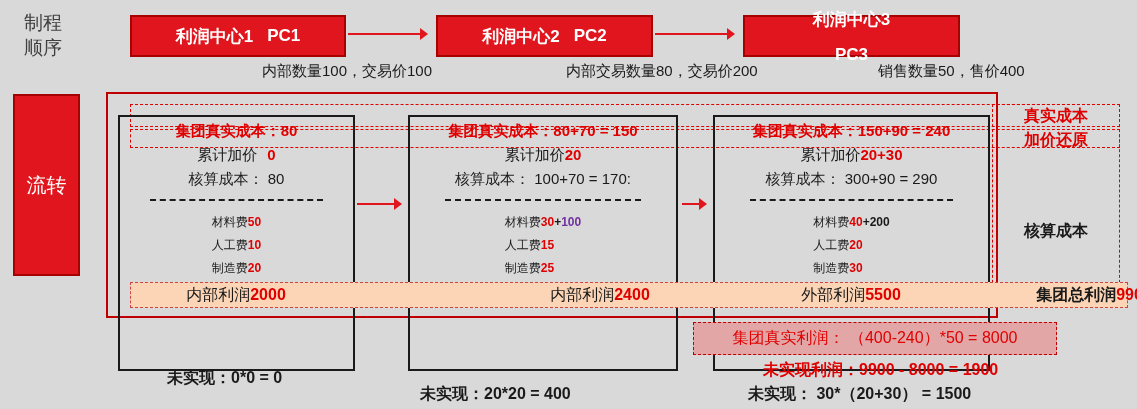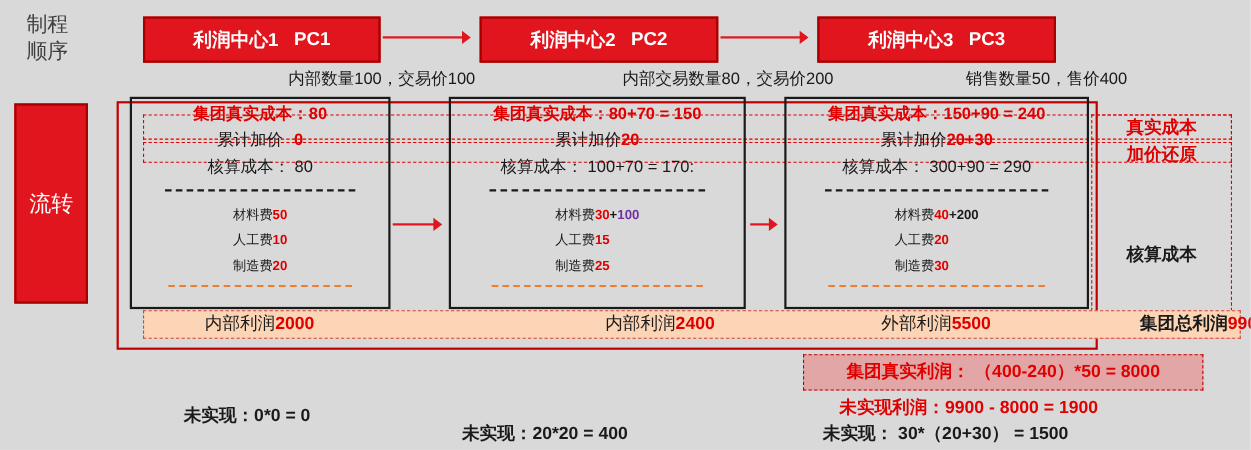--- a/index.html
+++ b/index.html
@@ -9,42 +9,42 @@
   }
   *{margin:0;padding:0;box-sizing:border-box;}
   body{font-family:"Liberation Sans","DejaVu Sans",sans-serif;background:#fff;}
   #canvas{position:relative;width:1137px;height:409px;background:var(--background);overflow:hidden;}
   .abs{position:absolute;}
 
   .process-label{left:24px;top:10px;font-size:19px;line-height:25px;color:#3f3f3f;}
 
   .pc-box{top:15px;height:42px;background:var(--red);border:2px solid var(--red-dark);
     color:#fff;font-weight:bold;font-size:17px;display:flex;align-items:center;justify-content:center;gap:14px;}
-  .pc1{left:130px;width:216px;} .pc2{left:436px;width:217px;} .pc3{left:743px;width:217px;}
+  .pc1{left:130px;width:216px;} .pc2{left:436px;width:217px;} .pc3{left:743px;width:217px;flex-direction:column;}
 
   .note{top:62px;font-size:15px;color:#1a1a1a;white-space:nowrap;}
   .note1{left:262px;} .note2{left:566px;} .note3{left:878px;}
 
   .arrow{height:2px;background:var(--red);}
   .arrow::after{content:'';position:absolute;right:-8px;top:-5px;width:0;height:0;
     border:6px solid transparent;border-left:8px solid var(--red);}
   .a1{left:348px;top:33px;width:78px;} .a2{left:655px;top:33px;width:78px;}
   .m1{left:357px;top:203px;width:43px;} .m2{left:682px;top:203px;width:23px;}
 
   .flow-box{left:13px;top:94px;width:67px;height:182px;background:var(--red);border:2px solid var(--red-dark);
     color:#fff;font-size:20px;display:flex;align-items:center;justify-content:center;}
 
   .outer-rect{left:106px;top:92px;width:892px;height:226px;border:2px solid #c00000;}
 
   .band{border:1.5px dashed var(--text-red);}
   .band1{left:130px;top:104px;width:990px;height:23px;}
   .band2{left:130px;top:129px;width:990px;height:19px;}
   .right-col{left:992px;top:104px;width:128px;height:204px;border:1.5px dashed var(--text-red);}
 
-  .pcbox{top:88px;height:193px;border:2px solid var(--box-border);}
+  .pcbox{top:115px;height:256px;border:2px solid var(--box-border);}
   .b1{left:118px;width:237px;} .b2{left:408px;width:270px;} .b3{left:713px;width:277px;}
   .row{position:absolute;left:0;right:0;text-align:center;font-size:15px;line-height:20px;color:#1a1a1a;white-space:nowrap;}
   .r1{top:4px;color:var(--text-red);font-weight:bold;}
   .r2{top:28px;} .r3{top:52px;}
   .dash-black{position:absolute;top:82px;left:13%;right:13%;border-top:2px dashed #1a1a1a;}
   .cost-group{position:absolute;top:94px;left:50%;transform:translateX(-50%);text-align:left;
     font-size:12px;line-height:23px;color:#1a1a1a;white-space:nowrap;}
   .dash-orange{position:absolute;top:169px;left:14%;right:14%;border-top:2.5px dashed var(--orange-dash);}
   .val{color:var(--text-red);font-weight:bold;}
   .val-gap{margin-left:10px;}
@@ -54,21 +54,21 @@
   .right-label{font-size:16px;font-weight:bold;color:var(--text-red);text-align:center;left:992px;width:128px;white-space:nowrap;}
   .rl-true{top:106px;} .rl-markup{top:130px;}
   .rl-acct{top:221px;color:#1a1a1a;}
 
   .peach-band{left:130px;top:282px;width:998px;height:26px;background:var(--peach);border:1.5px dashed var(--peach-border);}
   .profit{top:282px;font-size:16px;line-height:26px;color:#1a1a1a;transform:translateX(-50%);white-space:nowrap;}
   .p1{left:236px;} .p2{left:561px;margin-left:39px;} .p3{left:851px;}
   .ptotal{left:1058px;font-weight:bold;margin-left:36px;}
 
   .pink-box{left:693px;top:322px;width:364px;height:33px;background:var(--pink);border:1.5px dashed #c00000;
-    color:var(--text-red);font-weight:bold;font-size:16px;display:flex;align-items:center;justify-content:center;white-space:nowrap;margin-left:37px;}
+    color:var(--text-red);font-weight:normal;font-size:16px;display:flex;align-items:center;justify-content:center;white-space:nowrap;}
   .formula{font-size:16px;font-weight:bold;white-space:nowrap;color:#1a1a1a;}
   .f-red{color:var(--text-red);}
   .fu-profit{left:763px;top:360px;}
   .fu3{left:748px;top:384px;}
   .fu1{left:167px;top:368px;}
   .fu2{left:420px;top:384px;}
 </style>
 </head>
 <body>
 

